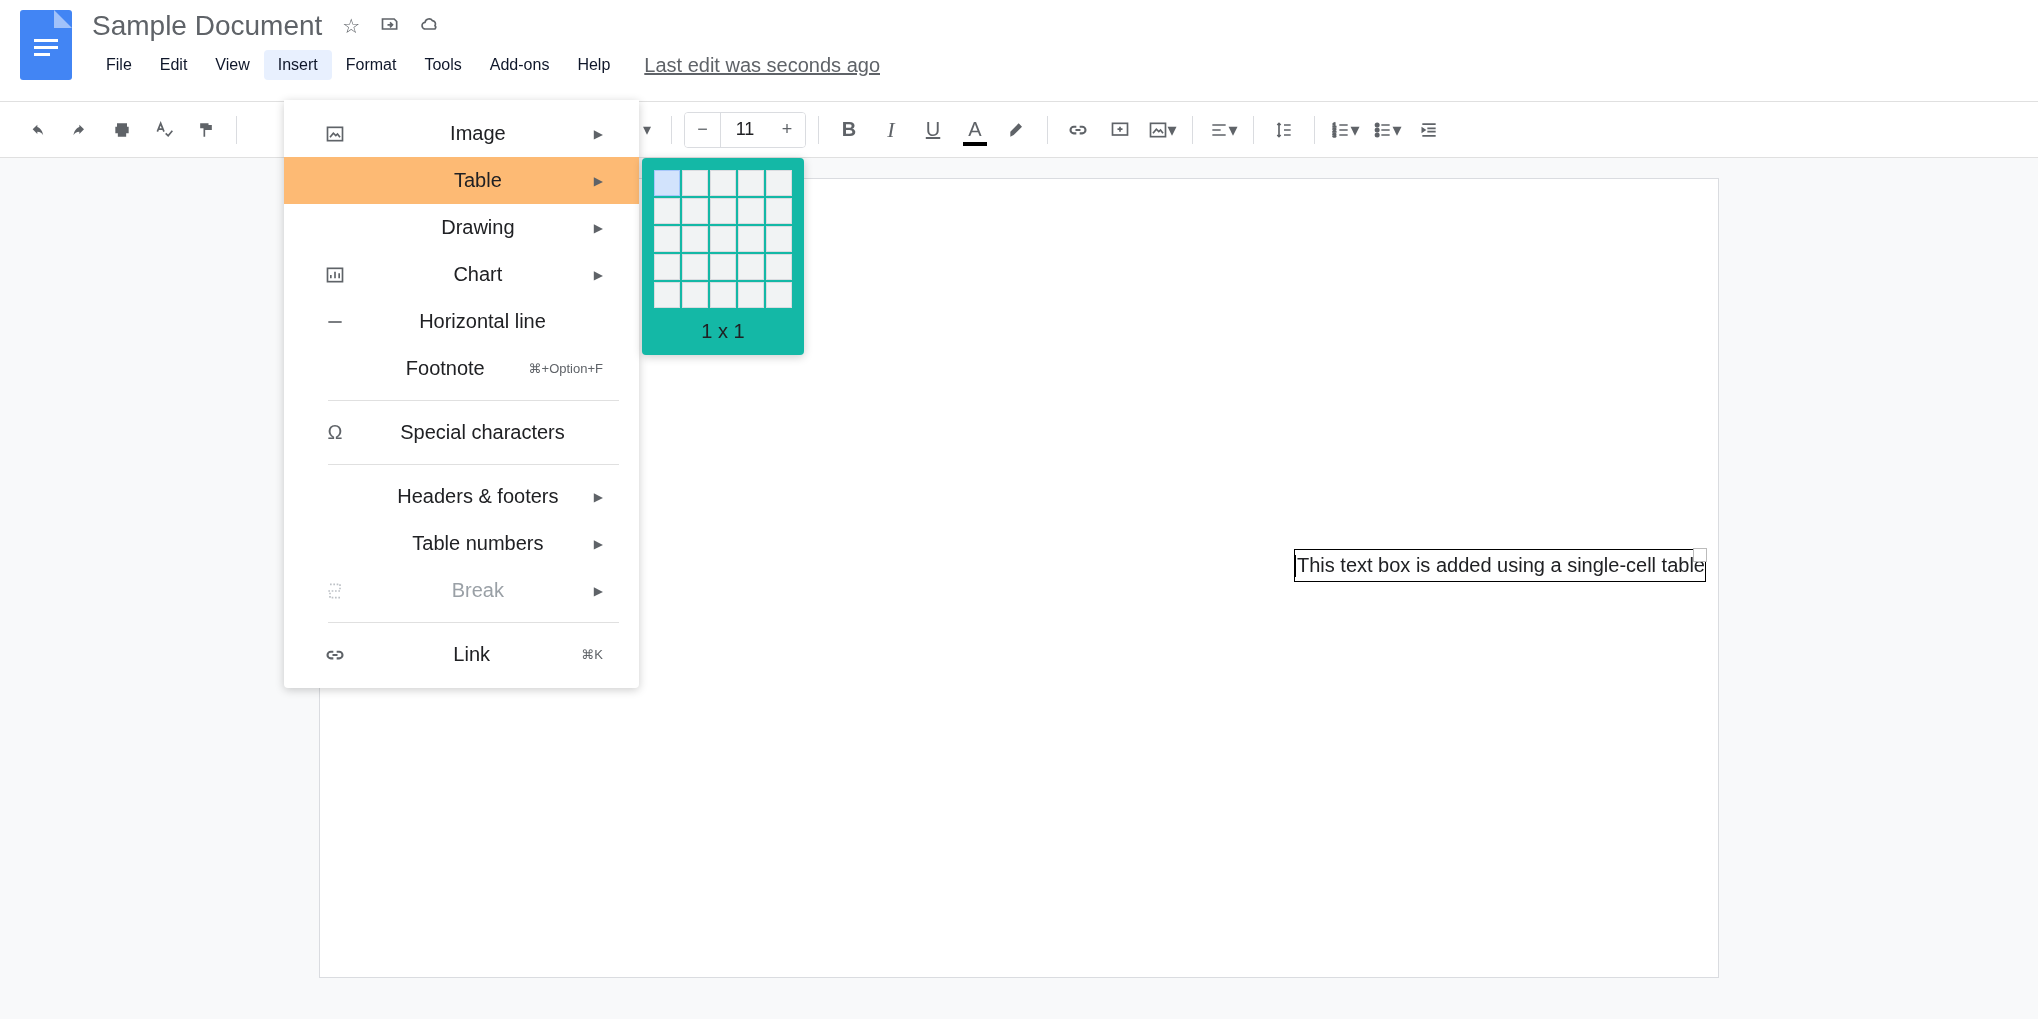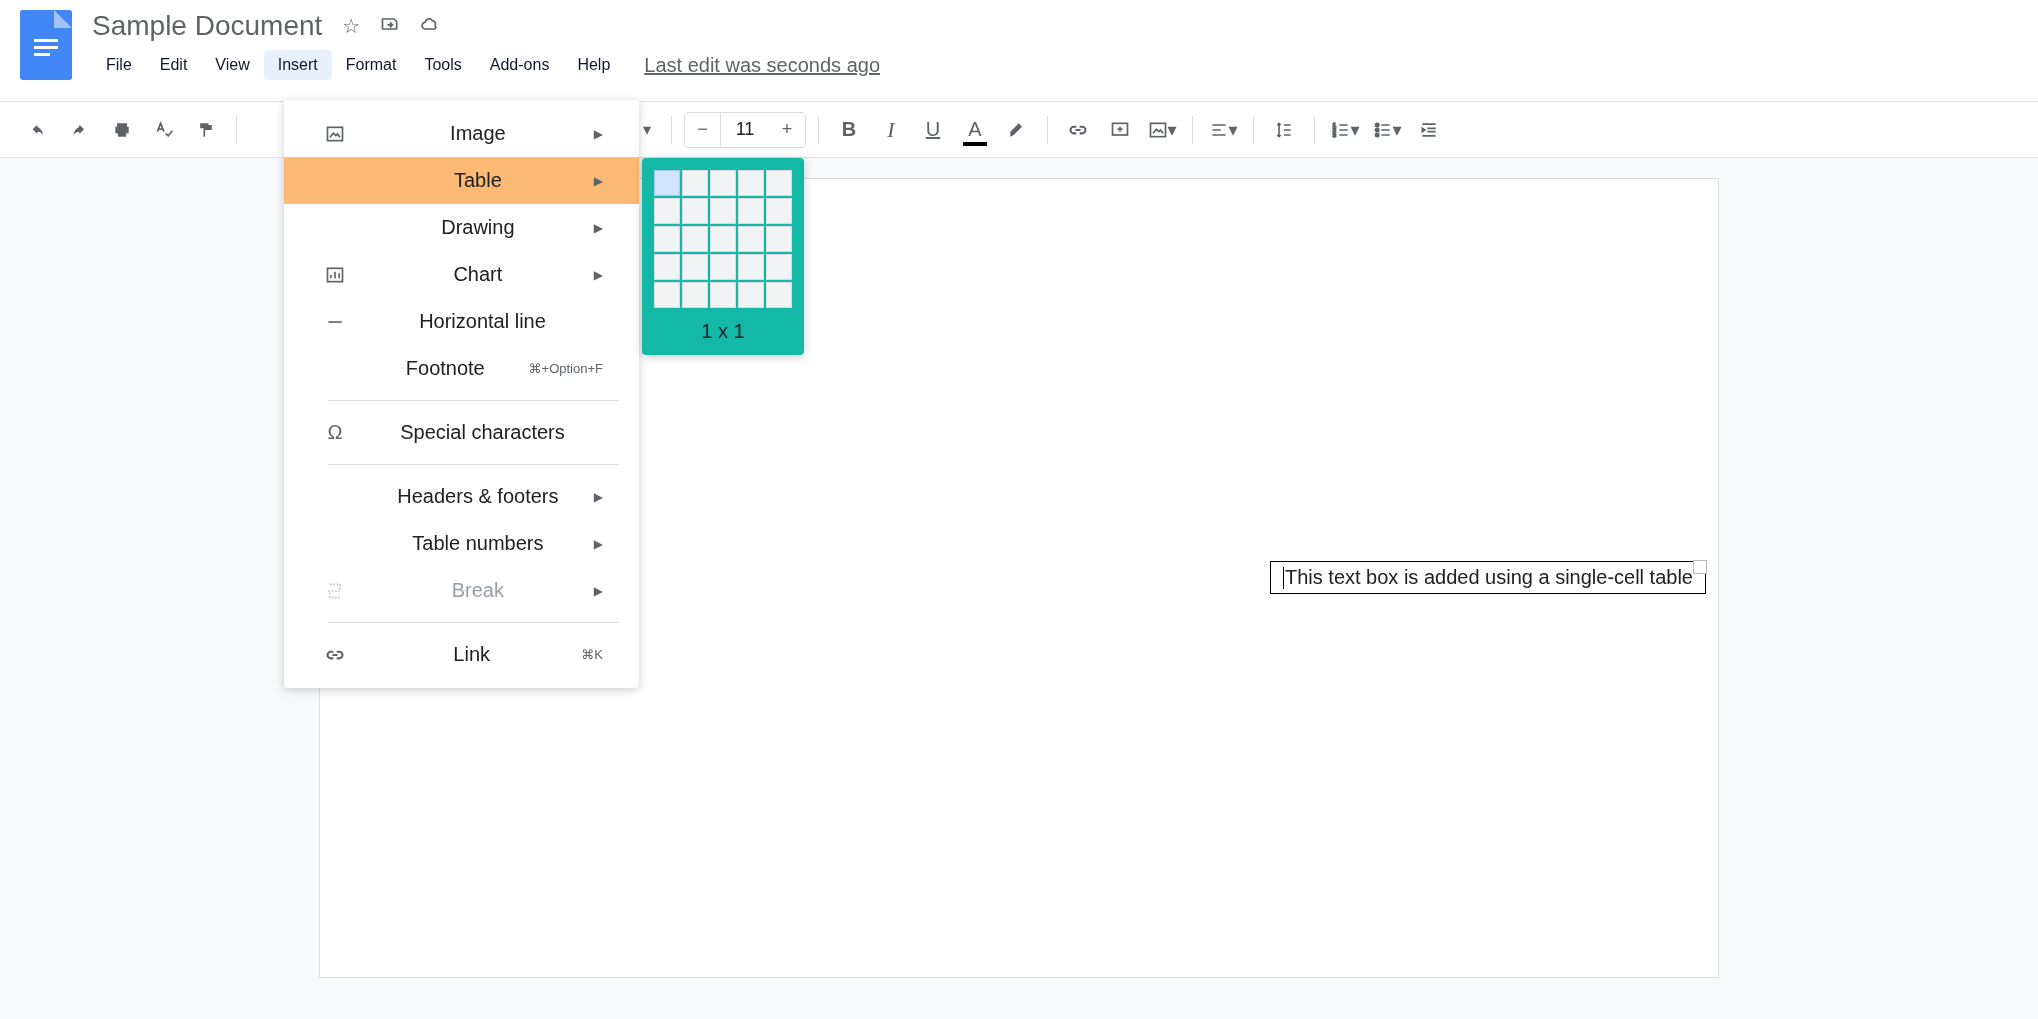--- a/index.html
+++ b/index.html
@@ -32,21 +32,21 @@
 .font-size-group button:last-child { border-right: none; }
 .font-size-group input { width: 48px; border: none; text-align: center; font-size: 18px; color: #202124; }
 .bold { font-weight: bold; font-size: 20px; }
 .italic { font-style: italic; font-family: serif; font-size: 22px; }
 .underline { text-decoration: underline; font-size: 20px; }
 .text-color { position: relative; font-size: 20px; }
 .text-color::after { content: ""; position: absolute; bottom: 2px; left: 6px; right: 6px; height: 4px; background: #000; }
 
 .canvas { position: relative; background: #f8f9fa; height: calc(100% - 158px); padding-top: 20px; }
 .page { background: #fff; margin: 0 auto; width: 1400px; min-height: 800px; position: relative; padding: 180px 80px 80px 80px; border: 1px solid #dadce0; }
-.text-cell { border: 1.5px solid #000; padding: 4px 12px; font-size: 20px; color: #202124; position: absolute; right: 12px; top: 370px; display: flex; align-items: center; margin-top: 12px; }
+.text-cell { border: 1.5px solid #000; padding: 4px 0; font-size: 20px; color: #202124; position: absolute; right: 12px; top: 370px; display: flex; align-items: center; }
 .text-cell .cursor { display: inline-block; width: 1px; height: 22px; background: #000; margin-right: 1px; }
 .cell-handle { position: absolute; right: -2px; top: -2px; width: 14px; height: 14px; background: #fff; border: 1px solid #bbb; }
 
 .dropdown-menu { position: absolute; top: 100px; left: 284px; width: 355px; background: #fff; box-shadow: 0 2px 10px rgba(0,0,0,0.2); border-radius: 0 0 4px 4px; z-index: 100; padding: 10px 0; }
 .dm-item { display: flex; align-items: center; padding: 12px 36px; font-size: 20px; color: #202124; cursor: pointer; position: relative; text-align: center; }
 .dm-item.disabled { color: #9aa0a6; }
 .dm-item.highlighted { background: #fdba74; }
 .dm-icon { width: 30px; margin-right: 12px; color: #5f6368; display: flex; align-items: center; justify-content: center; }
 .dm-label { flex: 1; }
 .dm-arrow { color: #5f6368; font-size: 12px; }

